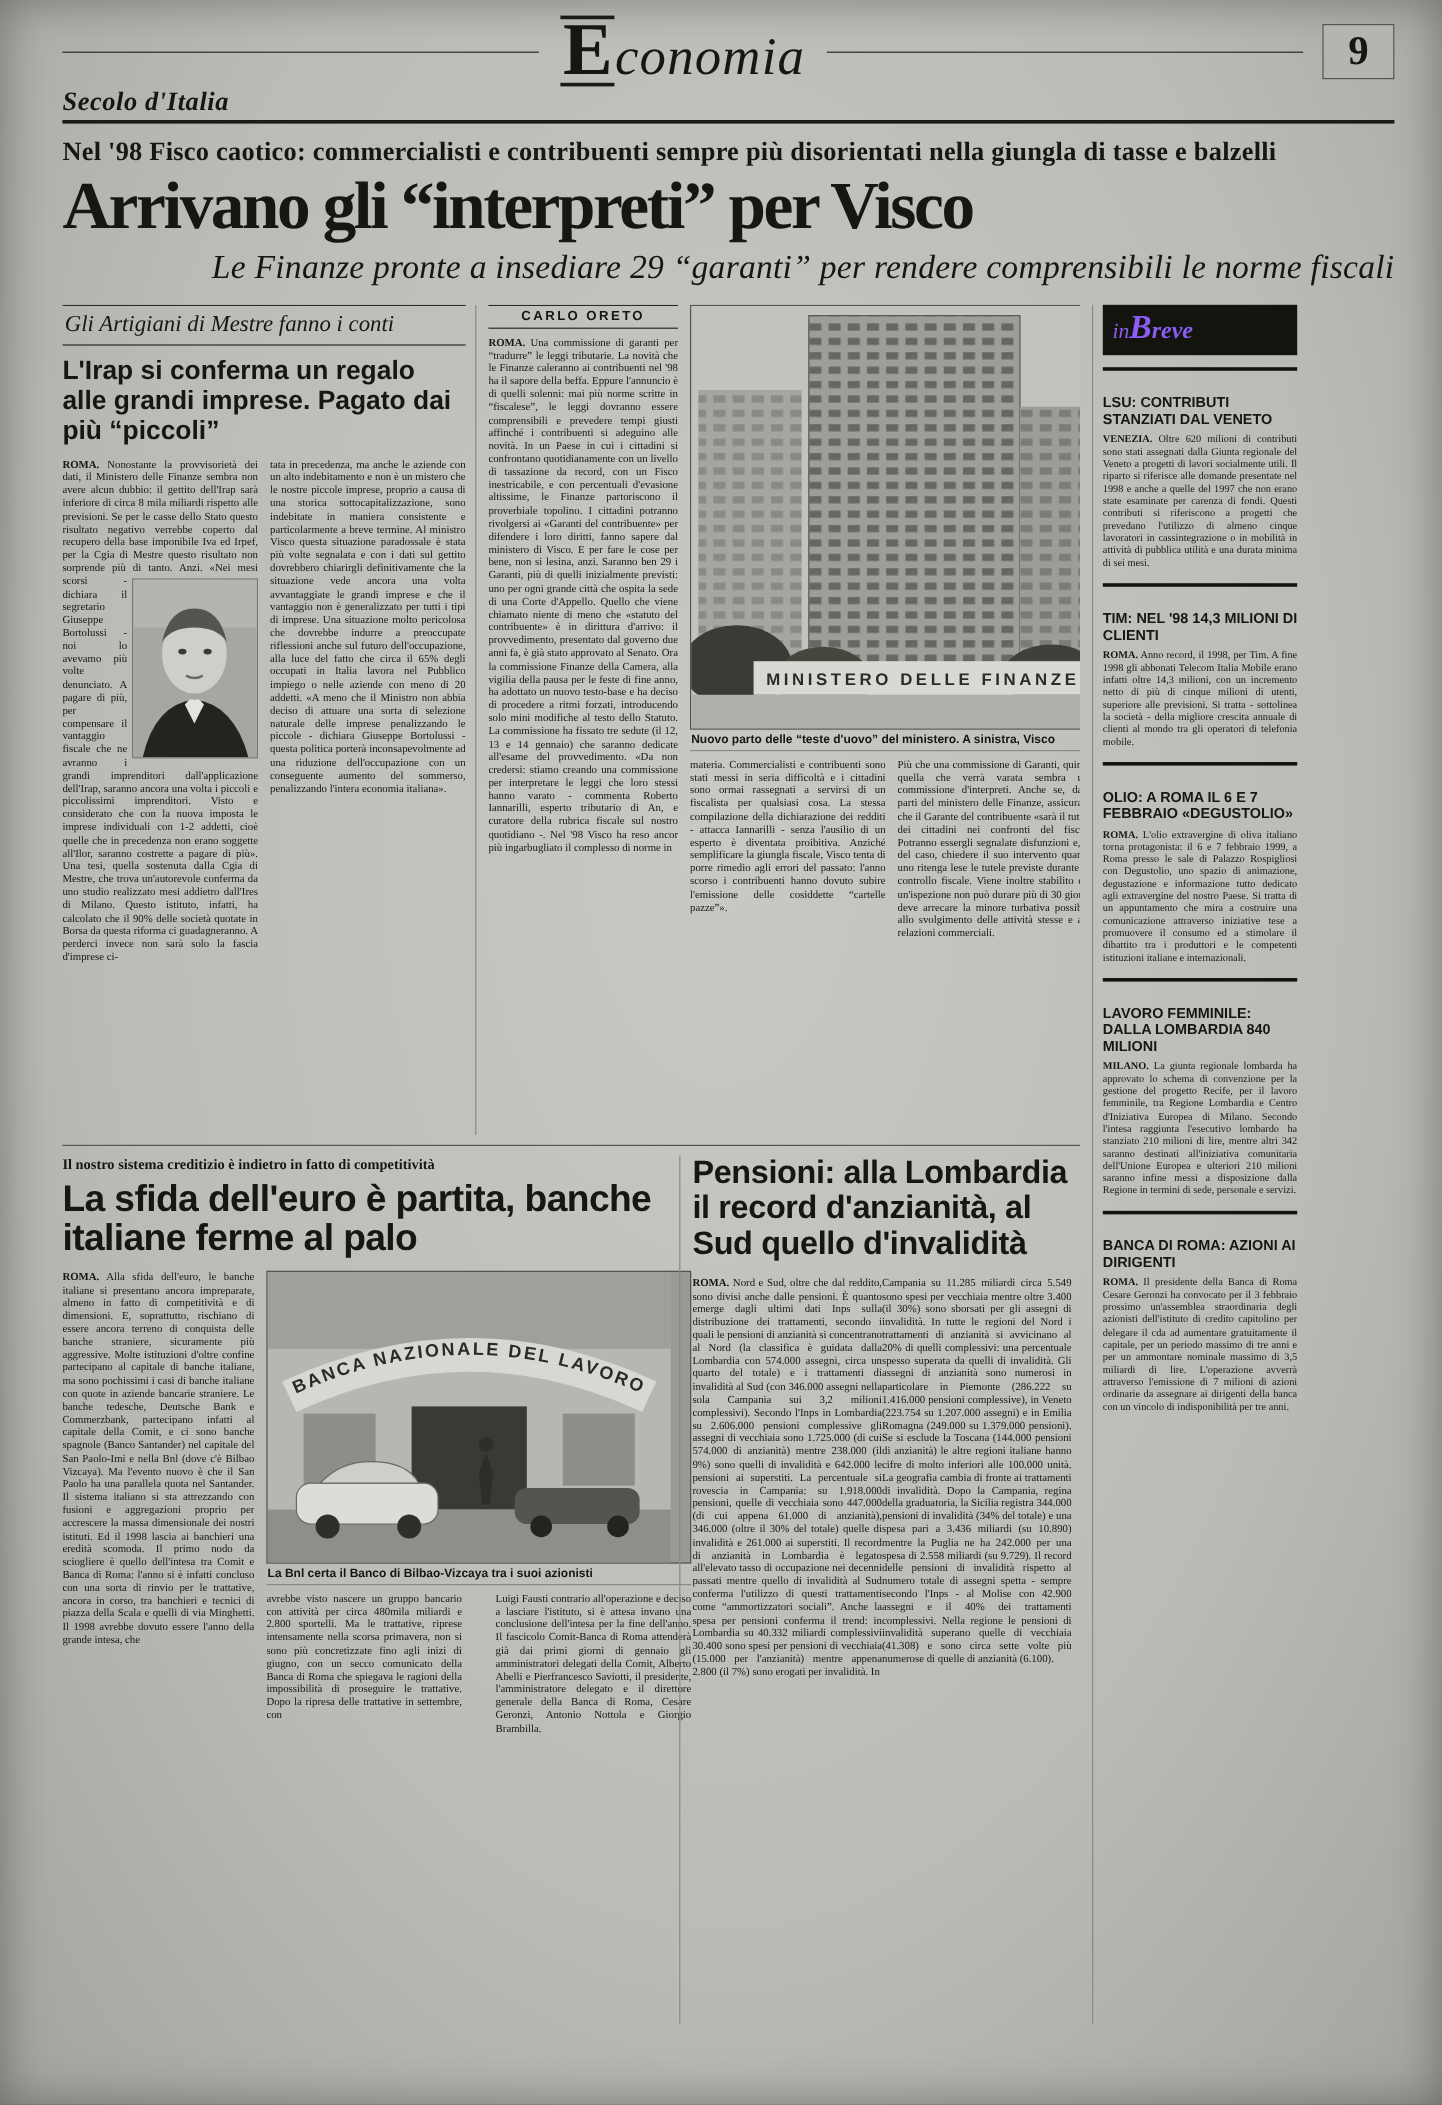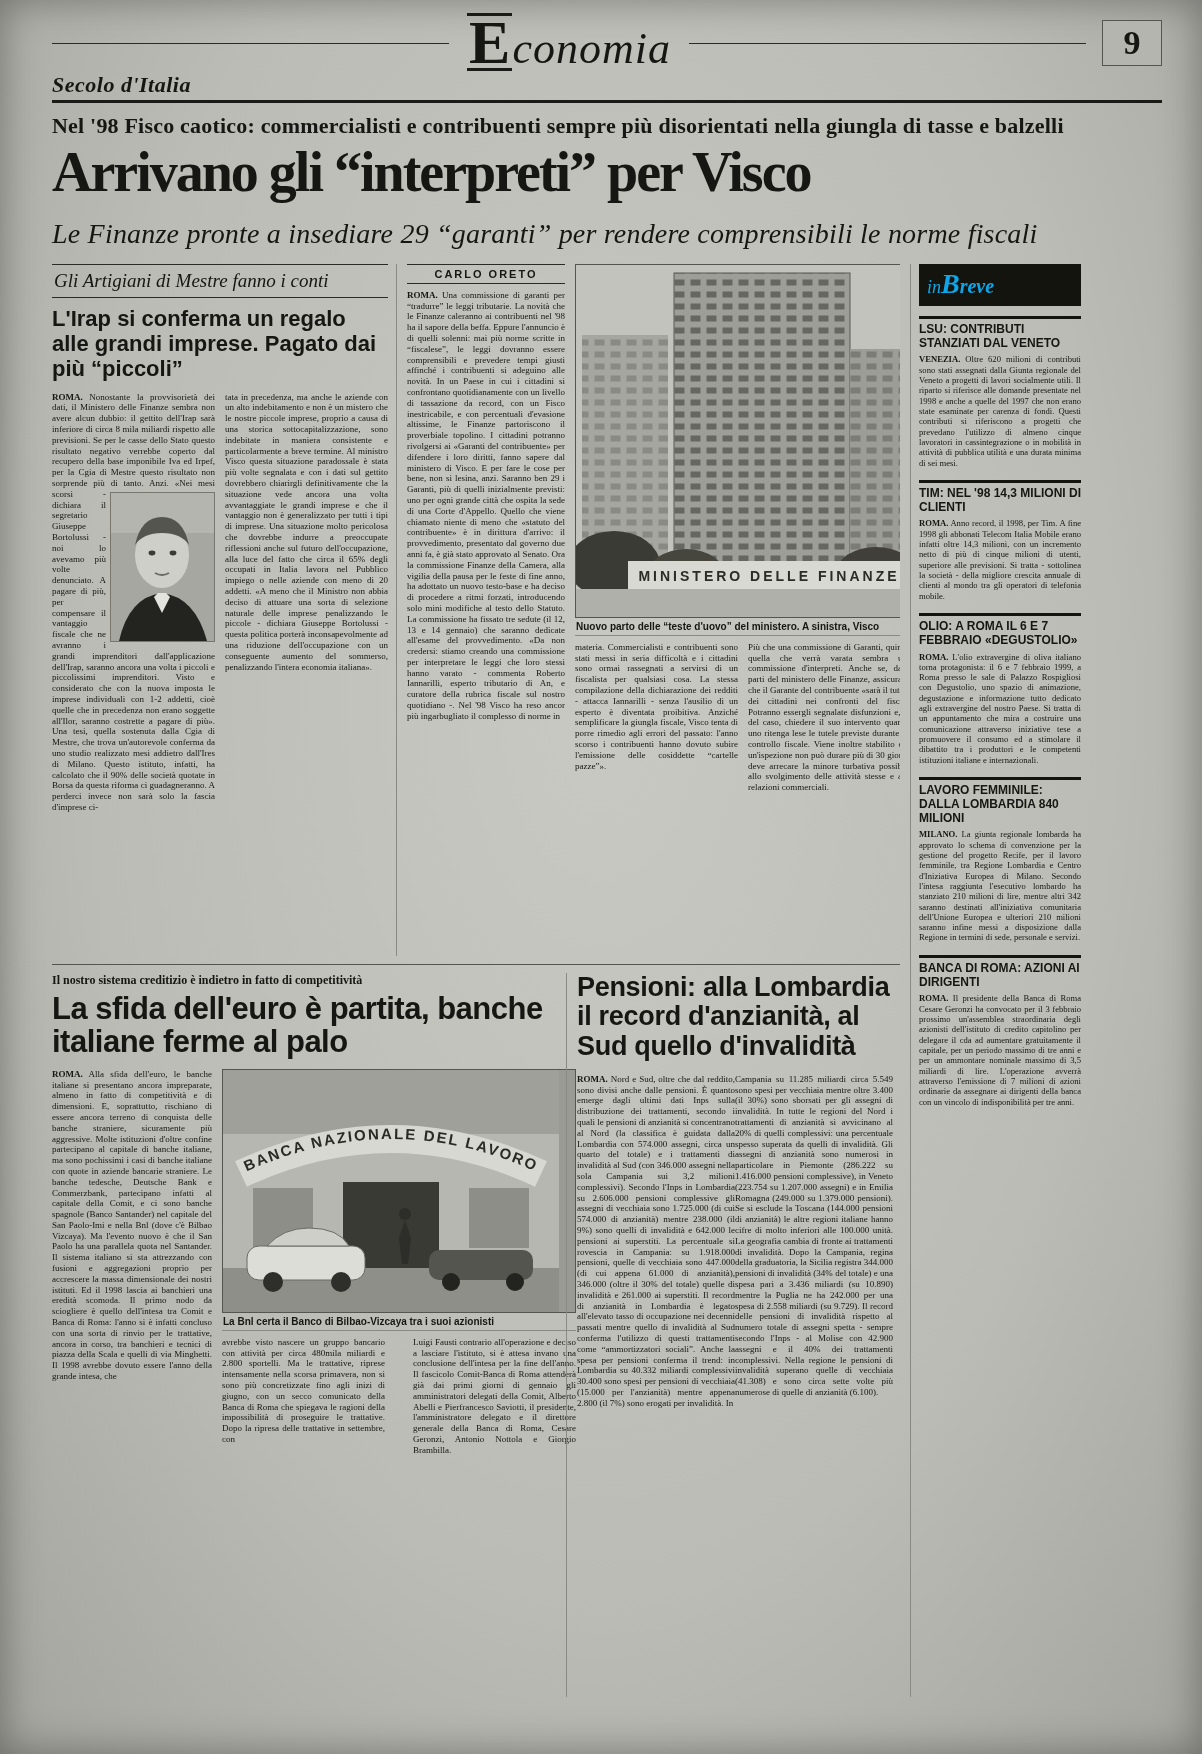--- a/index.html
+++ b/index.html
@@ -20,21 +20,21 @@
     background:#b5b5af;display:flex;align-items:center;justify-content:center;
     font-size:34px;font-weight:bold;}
   .masthead-row{border-bottom:3px solid #1a1a16;padding-bottom:2px;}
   .masthead{font-size:22px;font-weight:bold;font-style:italic;letter-spacing:.5px;}
   .date-row{border-bottom:1px solid #2a2a26;text-align:right;font-size:15px;padding:2px 4px 3px 0;}
 
   
   .lead{margin-top:10px;}
   .kicker{font-size:22px;font-weight:bold;letter-spacing:.2px;}
   .main-headline{font-size:56px;font-weight:bold;letter-spacing:-2px;line-height:1.05;margin-top:4px;white-space:nowrap;}
-  .subhead{font-size:28px;font-style:italic;margin-top:16px;letter-spacing:.2px;}
+  .subhead{font-size:28px;font-style:italic;margin-top:6px;letter-spacing:.2px;text-align:right;}
 
   
   .content{display:flex;margin-top:14px;align-items:stretch;}
   .left-main{width:848px;flex:none;}
   .rail{width:162px;flex:none;border-left:1px solid #8a8a84;margin-left:10px;padding-left:8px;}
   .filler{flex:1;}
 
   .main-row{display:flex;height:692px;overflow:hidden;}
   .bottom-row{display:flex;height:724px;overflow:hidden;border-top:1px solid #55554f;margin-top:8px;padding-top:8px;}
 
@@ -80,28 +80,28 @@
   .art3-under .tcol{width:163px;height:300px;}
 
   
   .art4{flex:1;border-left:1px solid #8a8a84;padding-left:10px;}
   .art4 h2{font-family:"Liberation Sans", sans-serif;font-size:27px;line-height:1.1;
     margin:0 0 12px 0;font-weight:bold;letter-spacing:-.3px;}
   .art4-cols{display:flex;}
   .art4-cols .tcol{width:158px;height:600px;}
 
   
-  .inbreve-head{background:#14140f;color:#0ea5e9;padding:4px 8px 6px 8px;
+  .inbreve-head{background:#14140f;color:#8b5cf6;padding:4px 8px 6px 8px;
     font-style:italic;margin-bottom:10px;}
   .inbreve-head .ib-in{font-size:18px;}
   .inbreve-head .ib-b{font-size:28px;font-weight:bold;}
   .inbreve-head .ib-rest{font-size:20px;font-weight:bold;}
   .rail-item{margin-bottom:12px;}
   .rail-item h3{font-family:"Liberation Sans", sans-serif;font-size:12px;line-height:1.15;
-    border-top:3px solid #14140f;padding-top:4px;margin:0 0 4px 0;font-weight:bold;}
+    border-top:3px solid #14140f;padding-top:20px;margin:0 0 4px 0;font-weight:bold;}
   .rail-item .tcol{font-size:8.6px;}
 </style>
 </head>
 <body>
 
 <div class="page">
   <div class="inner">
 
     <div class="section-row">
       <div class="hrule"></div>

